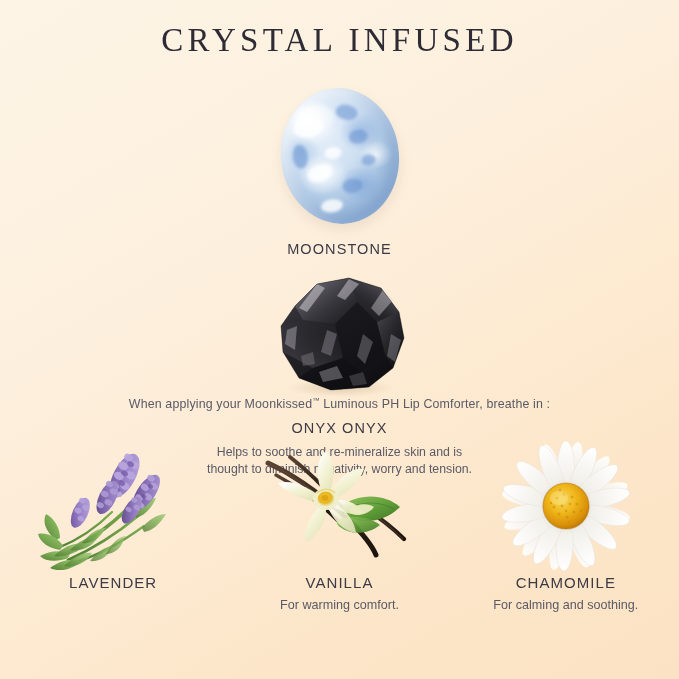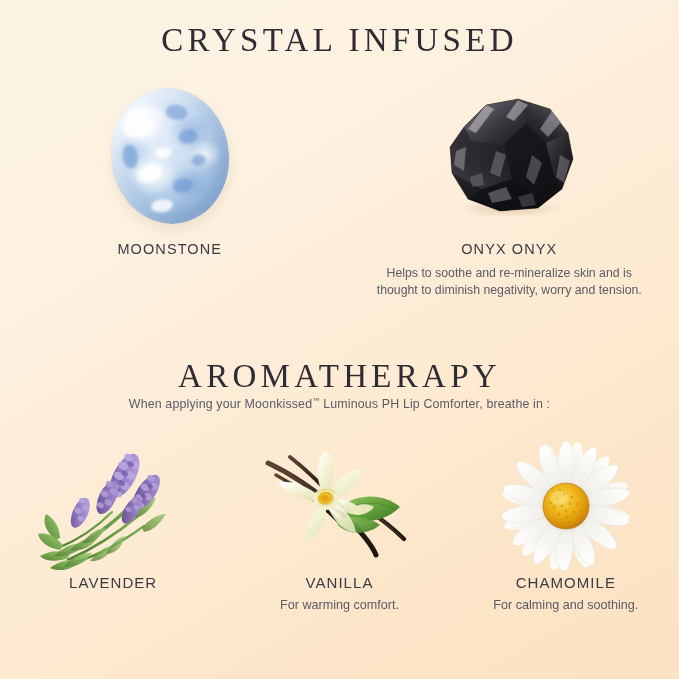--- a/index.html
+++ b/index.html
@@ -71,20 +71,21 @@
   }
 
   
   .crystal-row {
     position: absolute;
     top: 78px;
     left: 0;
     width: 679px;
     height: 260px;
     display: flex;
+    flex-direction: column;
   }
   .crystal-col {
     flex: 1 1 0;
     display: flex;
     flex-direction: column;
     align-items: center;
   }
   .gem-stage {
     height: 155px;
     width: 100%;
@@ -285,21 +286,20 @@
 
             <path d="M30,34 L52,12 L84,6 L116,16 L134,40 L139,66 L128,96 L104,115 L66,118 L34,106 L18,80 L16,54 Z" fill="none" stroke="#000000" stroke-opacity="0.35" stroke-width="1"></path>
           </svg>
         </div>
       </div>
       <div class="item-title">ONYX ONYX</div>
       <div class="item-desc">Helps to soothe and re-mineralize skin and is thought to diminish negativity, worry and tension.</div>
     </div>
   </div>
 
-  <div id="aroma-heading" class="script-heading">AROMATHERAPY</div>
 
   <div class="sub-line">
     <span>When applying your Moonkissed</span><sup>™</sup><span> Luminous PH Lip Comforter, breathe in :</span>
   </div>
 
   <div class="aroma-row">
 
     <div class="aroma-col">
       <div class="botanical-stage">
         <svg width="150" height="128" viewBox="0 0 150 128" aria-hidden="true">

